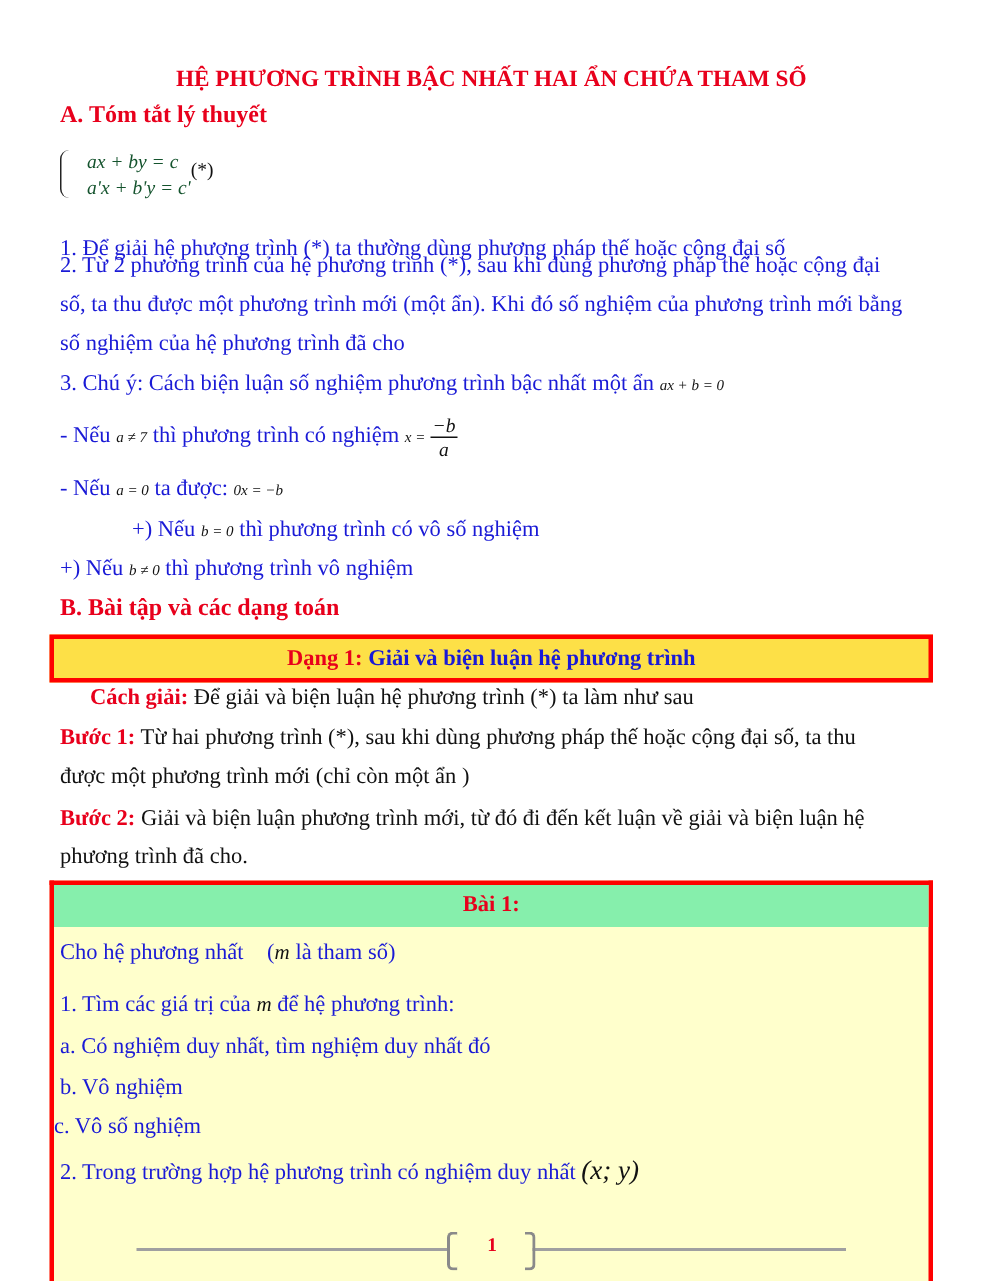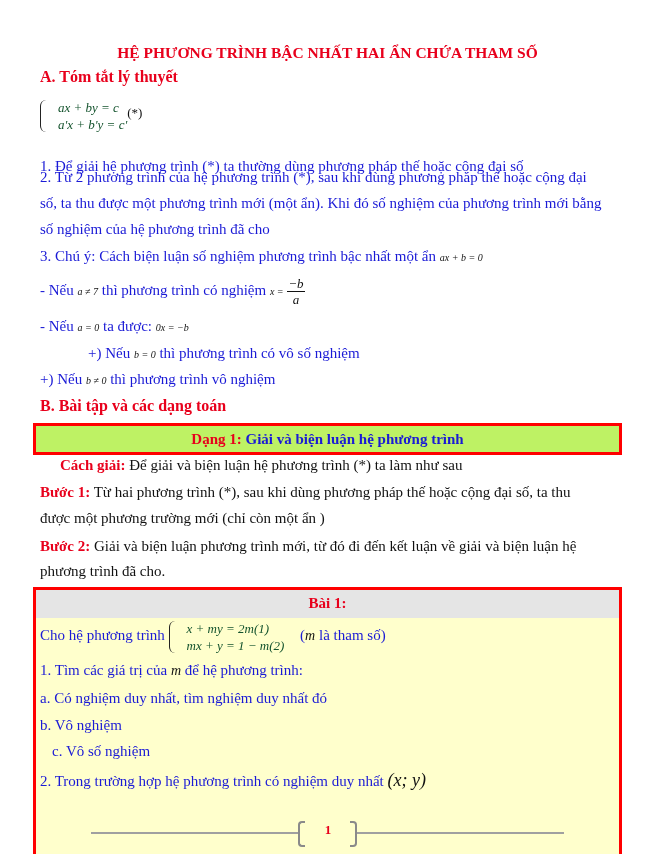--- a/index.html
+++ b/index.html
@@ -24,30 +24,30 @@
     position: absolute; left: 0; top: 1px; bottom: 1px; width: 6px;
     border-left: 1.2px solid #222; border-radius: 6px 0 0 6px;
   }
   .sys-lines { padding-left: 18px; line-height: 17px; font-style: italic; font-size: 13px; color: #14532d; }
   .frac { display: inline-block; vertical-align: middle; text-align: center; font-style: italic; font-size: 13px; color:#111; line-height: 15px; }
   .frac .num { display: block; border-bottom: 1px solid #111; padding: 0 1px; }
   .frac .den { display: block; }
 
   .dang-box {
     left: 33px; top: 423px; width: 583px; height: 26px;
-    background: #bef264; border: 3px solid #ff0000;
+    background: #fde047; border: 3px solid #ff0000;
     text-align: center; line-height: 26px; font-weight: bold; font-size: 15px;
   }
   .bai-box {
     left: 33px; top: 587px; width: 583px; height: 280px;
     background: #ffffcc; border: 3px solid #ff0000; border-bottom: none;
   }
   .bai-head {
     position: absolute; left: 0; top: 0; width: 100%; height: 28px;
-    background: #e5e5e5; text-align: center; line-height: 26px;
+    background: #86efac; text-align: center; line-height: 26px;
   }
   .footer-line { position: absolute; top: 832px; height: 2px; background: #a0a0a0; }
   .bracket {
     position: absolute; top: 821px; width: 5px; height: 22px;
     border: 2.5px solid #8a8a8a;
   }
   .bracket.l { left: 298px; border-right: none; border-radius: 4px 0 0 4px; }
   .bracket.r { left: 350px; border-left: none; border-radius: 0 4px 4px 0; }
   .pagenum { position: absolute; left: 318px; top: 822px; width: 20px; text-align: center; color: #e8001c; font-weight: bold; font-size: 13px; }
 </style>
@@ -117,53 +117,46 @@
 
 <div class="abs black" style="left:40px; top:457px;margin-left:20px;">
   <span class="red-b">Cách giải:</span>
   <span>Để giải và biện luận hệ phương trình (*) ta làm như sau</span>
 </div>
 
 <div class="abs black" style="left:40px; top:484px; width:575px; display:flex; justify-content:space-between;">
   <span><span class="red-b">Bước 1:</span>
   <span>Từ hai phương trình (*), sau khi dùng phương pháp thế hoặc cộng đại số, ta thu</span></span>
 </div>
-<div class="abs black" style="left:40px; top:510px;">được một phương trường mới (chỉ còn một ẩn )</div>
+<div class="abs black" style="left:40px; top:510px;">được một phương trình mới (chỉ còn một ẩn )</div>
 
 <div class="abs black" style="left:40px; top:538px;">
   <span class="red-b">Bước 2:</span>
   <span>Giải và biện luận phương trình mới, từ đó đi đến kết luận về giải và biện luận hệ</span>
 </div>
 <div class="abs black" style="left:40px; top:563px;">phương trình đã cho.</div>
 
 <div class="abs bai-box">
   <div class="bai-head red-b">Bài 1:</div>
 </div>
 
 <div class="abs blue" style="left:40px; top:618px; line-height:34px;">
-  <span>Cho hệ phương trình</span>
-  <span class="brace-sys">
-    <span class="brace"></span>
-    <span class="sys-lines" style="display:block;">
-      <span style="display:block;">x + my = 2m(1)</span>
-      <span style="display:block;">mx + y = 1 − m(2)</span>
-    </span>
-  </span>
+  <span>Cho hệ phương nhất</span>
   <span style="margin-left:12px;">(</span><span class="math" style="font-size:14px;">m</span>
   <span>là tham số)</span>
 </div>
 
 <div class="abs blue" style="left:40px; top:662px;">
   <span>1. Tìm các giá trị của</span>
   <span class="math" style="font-size:14px;">m</span>
   <span>để hệ phương trình:</span>
 </div>
 <div class="abs blue" style="left:40px; top:690px;">a. Có nghiệm duy nhất, tìm nghiệm duy nhất đó</div>
 <div class="abs blue" style="left:40px; top:717px;">b. Vô nghiệm</div>
-<div class="abs blue" style="left:52px; top:743px;">c. Vô số nghiệm</div>
+<div class="abs blue" style="left:36px; top:743px;">c. Vô số nghiệm</div>
 <div class="abs blue" style="left:40px; top:770px;">
   <span>2. Trong trường hợp hệ phương trình có nghiệm duy nhất</span>
   <span class="math" style="font-size:18px;">(x; y)</span>
 </div>
 
 <div class="footer-line" style="left:91px; width:209px;"></div>
 <div class="footer-line" style="left:355px; width:209px;"></div>
 <div class="bracket l"></div>
 <div class="bracket r"></div>
 <div class="pagenum">1</div>

